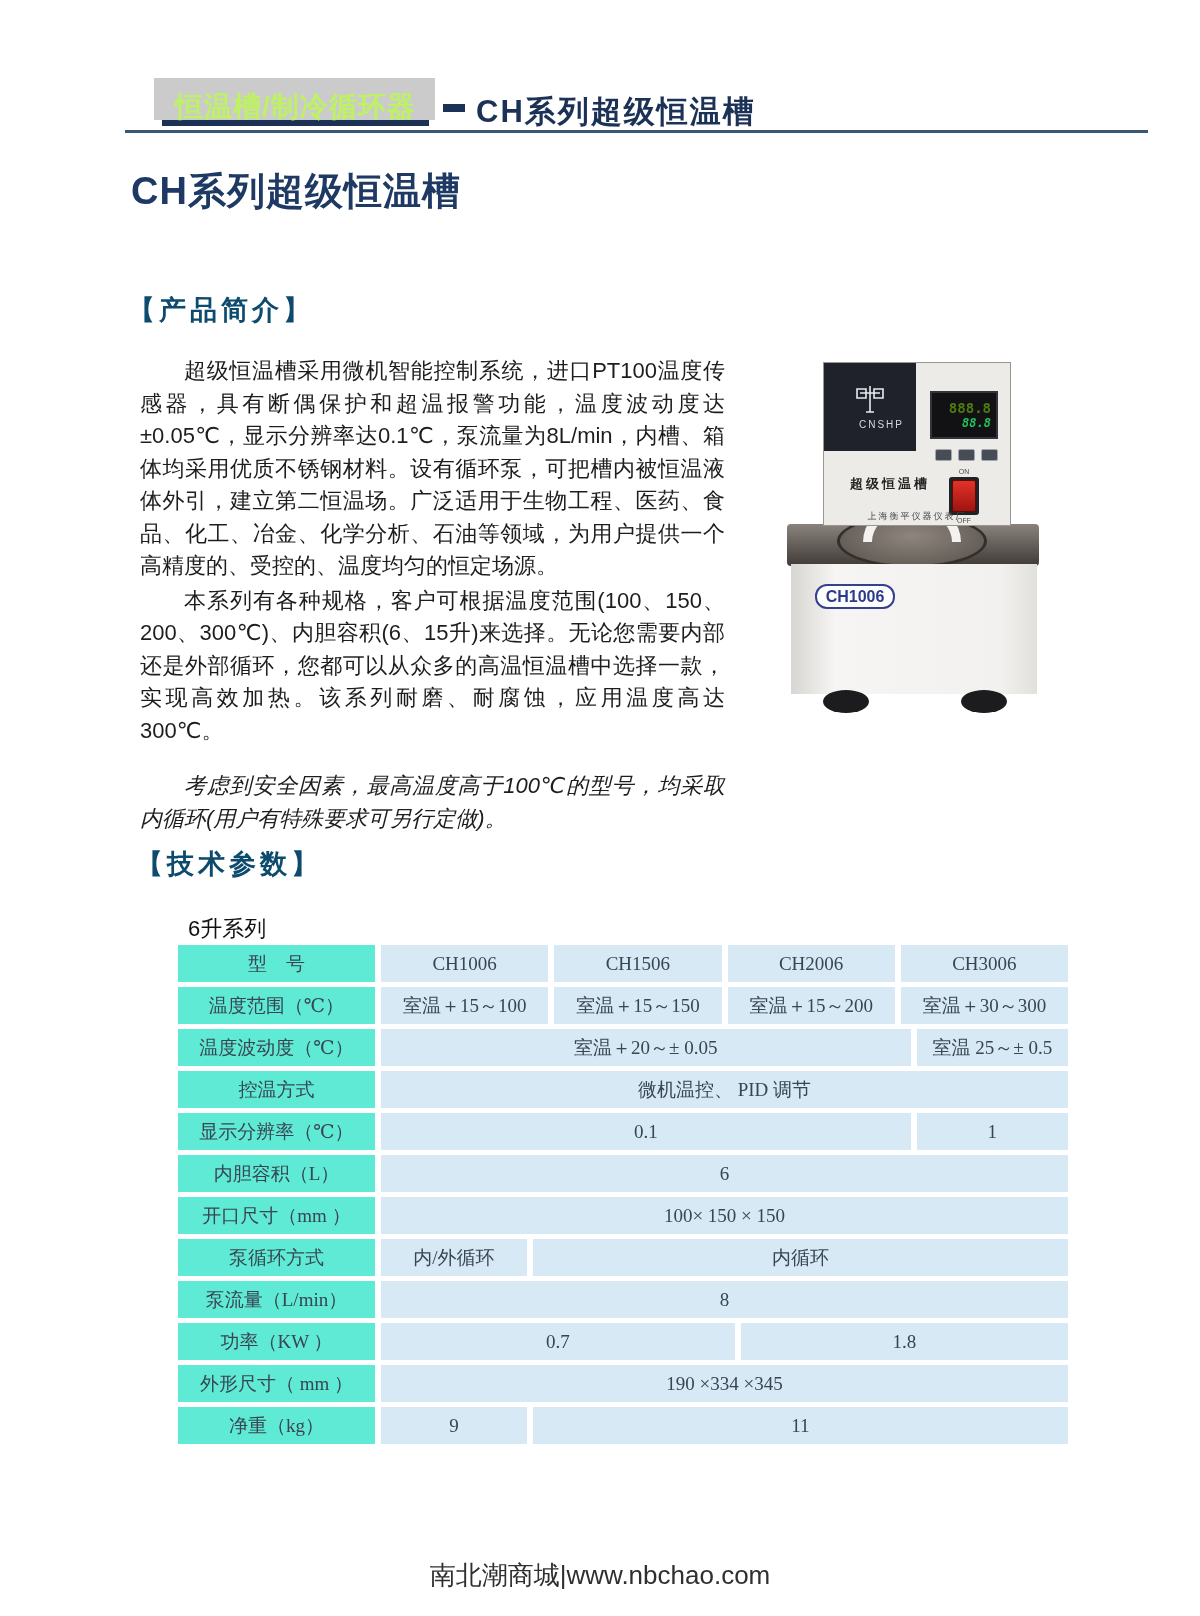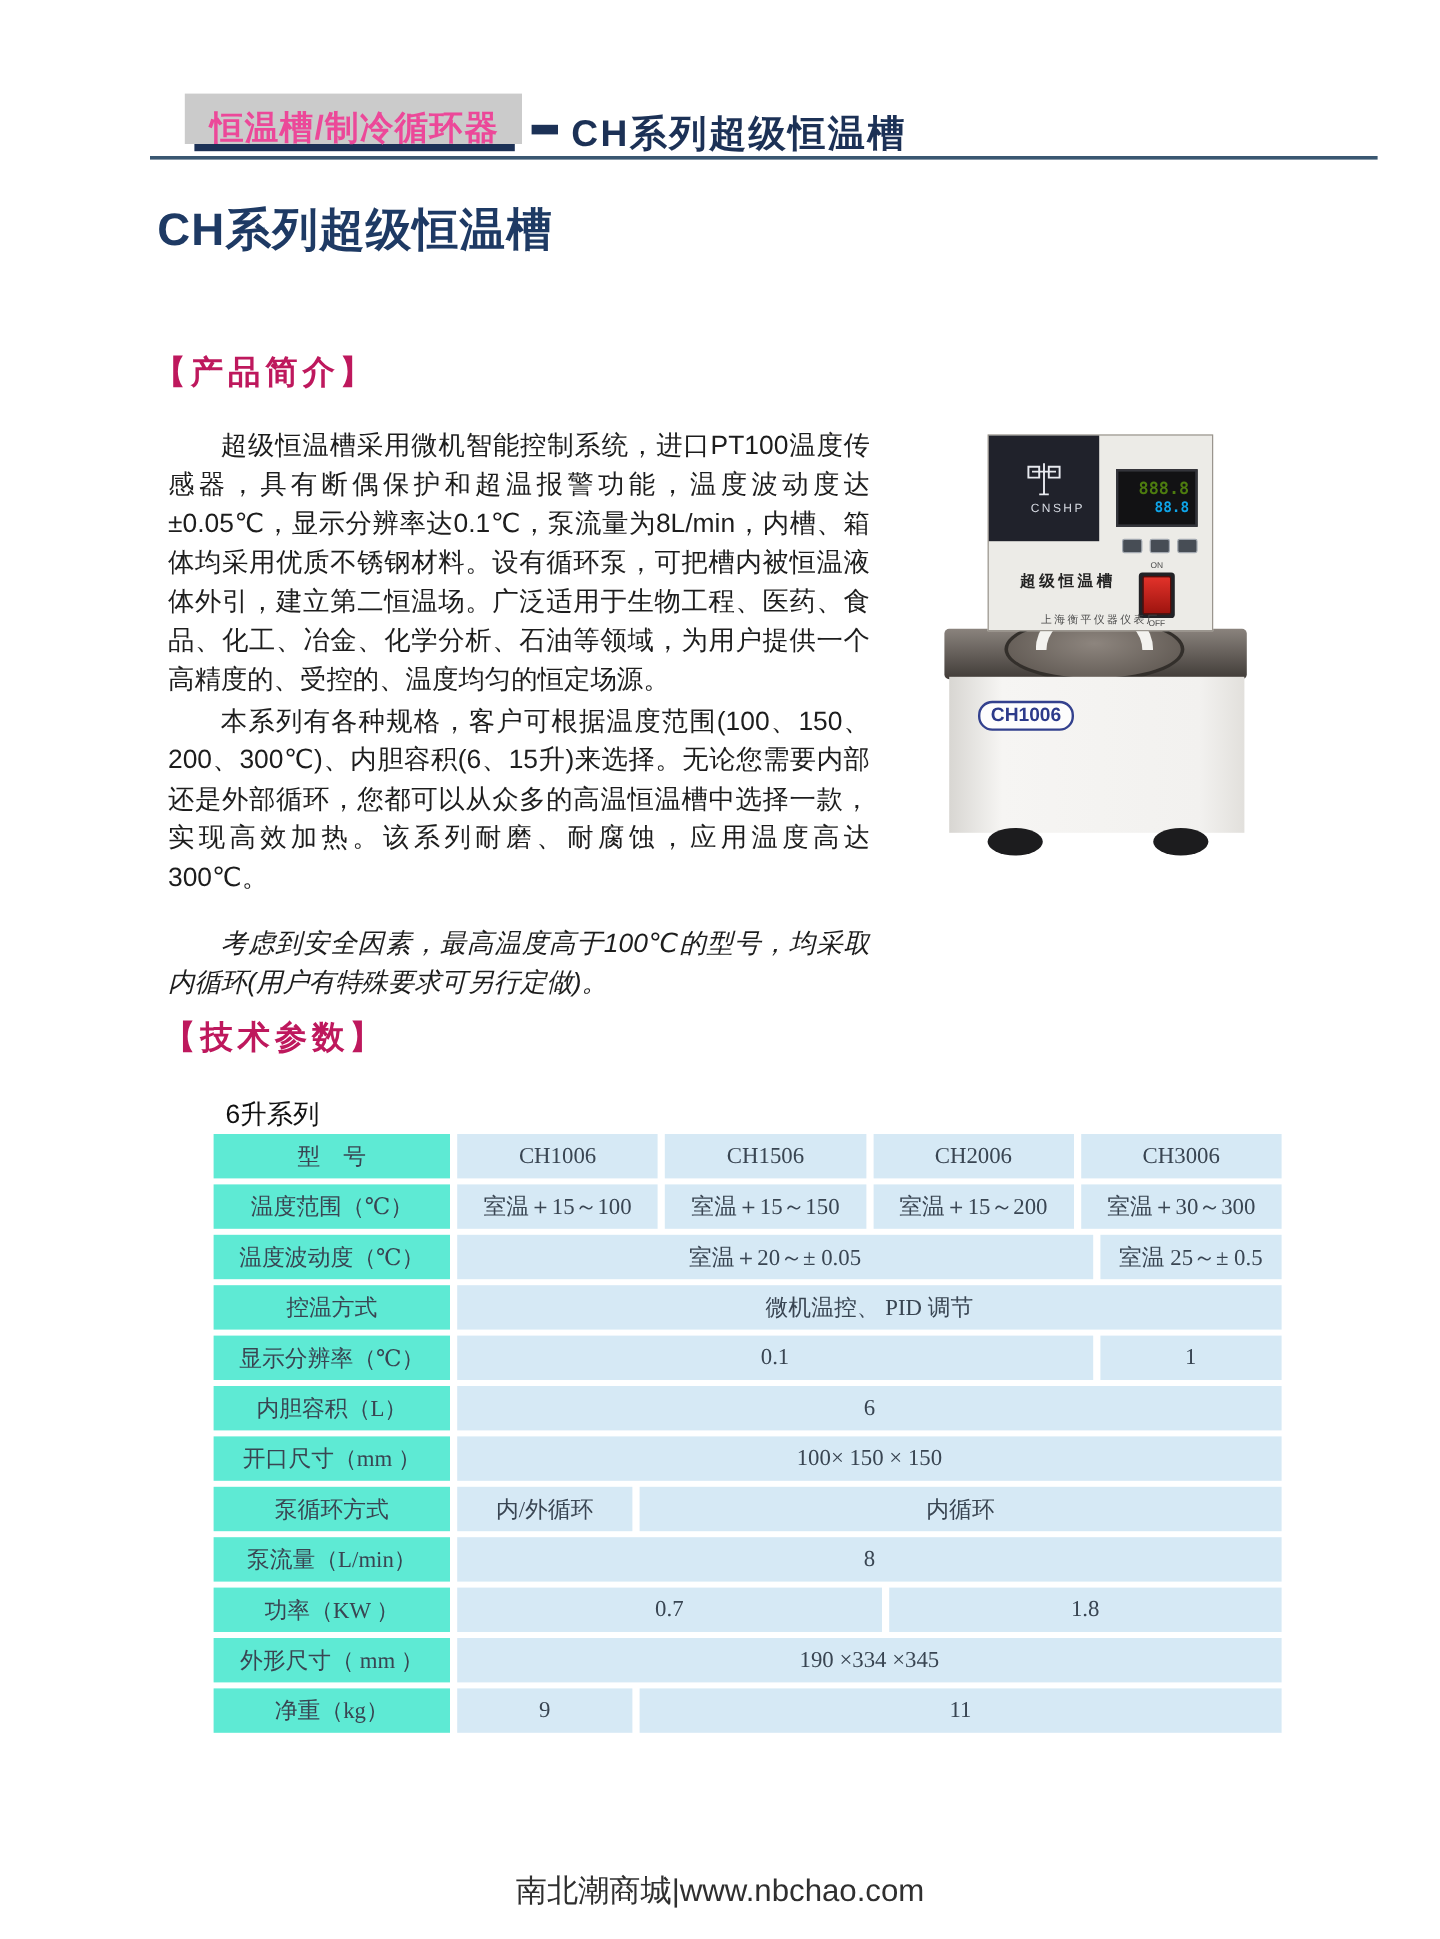--- a/index.html
+++ b/index.html
@@ -1,34 +1,34 @@
 <!DOCTYPE html>
 <html><head>
 <meta charset="utf-8">
 <style>
   html,body{margin:0;padding:0;background:#ffffff;}
   body{font-family:"Liberation Sans","DejaVu Sans",sans-serif;}
   .page{position:relative;width:1200px;height:1616px;background:#ffffff;overflow:hidden;}
 
   
   .badge{position:absolute;left:162px;top:88px;height:38px;line-height:38px;
-         padding:0 13px;background:#1c3156;color:#ec4899;font-size:28px;font-weight:bold;
+         padding:0 13px;background:#1c3156;color:#bef264;font-size:28px;font-weight:bold;
          letter-spacing:1px;white-space:nowrap;}
   .badge::before{content:"";position:absolute;left:-8px;right:-6px;top:-10px;bottom:6px;
          background:#cbcbcb;z-index:-1;}
   .page{z-index:0;} .badge{z-index:1;}
   .head-dash{position:absolute;left:443px;top:104px;width:22px;height:8px;background:#1c3156;}
   .head-subtitle{position:absolute;left:476px;top:91px;font-size:31px;font-weight:bold;
          color:#1c3156;letter-spacing:2px;white-space:nowrap;}
   .rule{position:absolute;left:125px;top:130px;width:1023px;height:3px;background:#3a5771;}
 
   
   .page-title{position:absolute;left:131px;top:166px;font-size:38px;font-weight:bold;
          color:#1e3a64;letter-spacing:1px;}
-  .sec-heading{position:absolute;font-size:27px;font-weight:bold;color:#be185d;letter-spacing:4px;}
+  .sec-heading{position:absolute;font-size:27px;font-weight:bold;color:#0c4a6e;letter-spacing:4px;}
   .sec-heading.intro{left:128px;top:292px;}
   .sec-heading.specs{left:136px;top:846px;}
 
   
   .intro-text{position:absolute;left:140px;top:355px;width:585px;font-size:22px;
          line-height:32.5px;color:#1d1d1d;text-align:justify;}
   .intro-text p{margin:0;text-indent:2em;}
   .intro-text p + p{margin-top:2px;}
   .intro-text p:last-child{margin-top:23px;font-style:italic;}
 
@@ -52,21 +52,21 @@
 
   .head-unit{position:absolute;left:48px;top:24px;width:188px;height:164px;
          background:#ecebe7;border:1px solid #9a958e;}
   .logo-panel{position:absolute;left:0;top:0;width:92px;height:88px;background:#20222b;
          display:flex;flex-direction:column;align-items:center;justify-content:center;}
   .brand-text{color:#d6dae2;font-size:10px;letter-spacing:2px;margin-top:3px;padding-left:23px;}
   .display{position:absolute;right:12px;top:28px;width:68px;height:48px;background:#121214;
          border:2px solid #33343a;display:flex;flex-direction:column;align-items:flex-end;
          justify-content:center;padding:2px 5px;font-family:"DejaVu Sans Mono",monospace;}
   .pv{color:#4d7c0f;font-size:14px;font-weight:bold;line-height:16px;}
-  .sv{color:#0ea5e9;font-size:12px;font-weight:bold;line-height:14px;}
+  .sv{color:#22c55e;font-size:12px;font-weight:bold;line-height:14px;font-style:italic;}
   .btn-row{position:absolute;right:12px;top:86px;display:flex;gap:6px;}
   .panel-btn{width:17px;height:12px;background:#474d55;border:1px solid #a2a8b0;border-radius:2px;}
   .panel-label{position:absolute;left:8px;top:112px;width:116px;text-align:center;
          font-size:13px;color:#232323;letter-spacing:3px;font-weight:bold;}
   .switch-area{position:absolute;right:24px;top:104px;width:44px;display:flex;
          flex-direction:column;align-items:center;}
   .sw-label{font-size:7px;color:#4a4a4a;line-height:9px;}
   .switch{width:30px;height:38px;background:#222226;border-radius:3px;padding:3px;margin:1px 0;}
   .rocker{width:100%;height:100%;background:linear-gradient(#e2322a,#9e140f);
          border:1px solid #5a0c08;border-radius:2px;}

